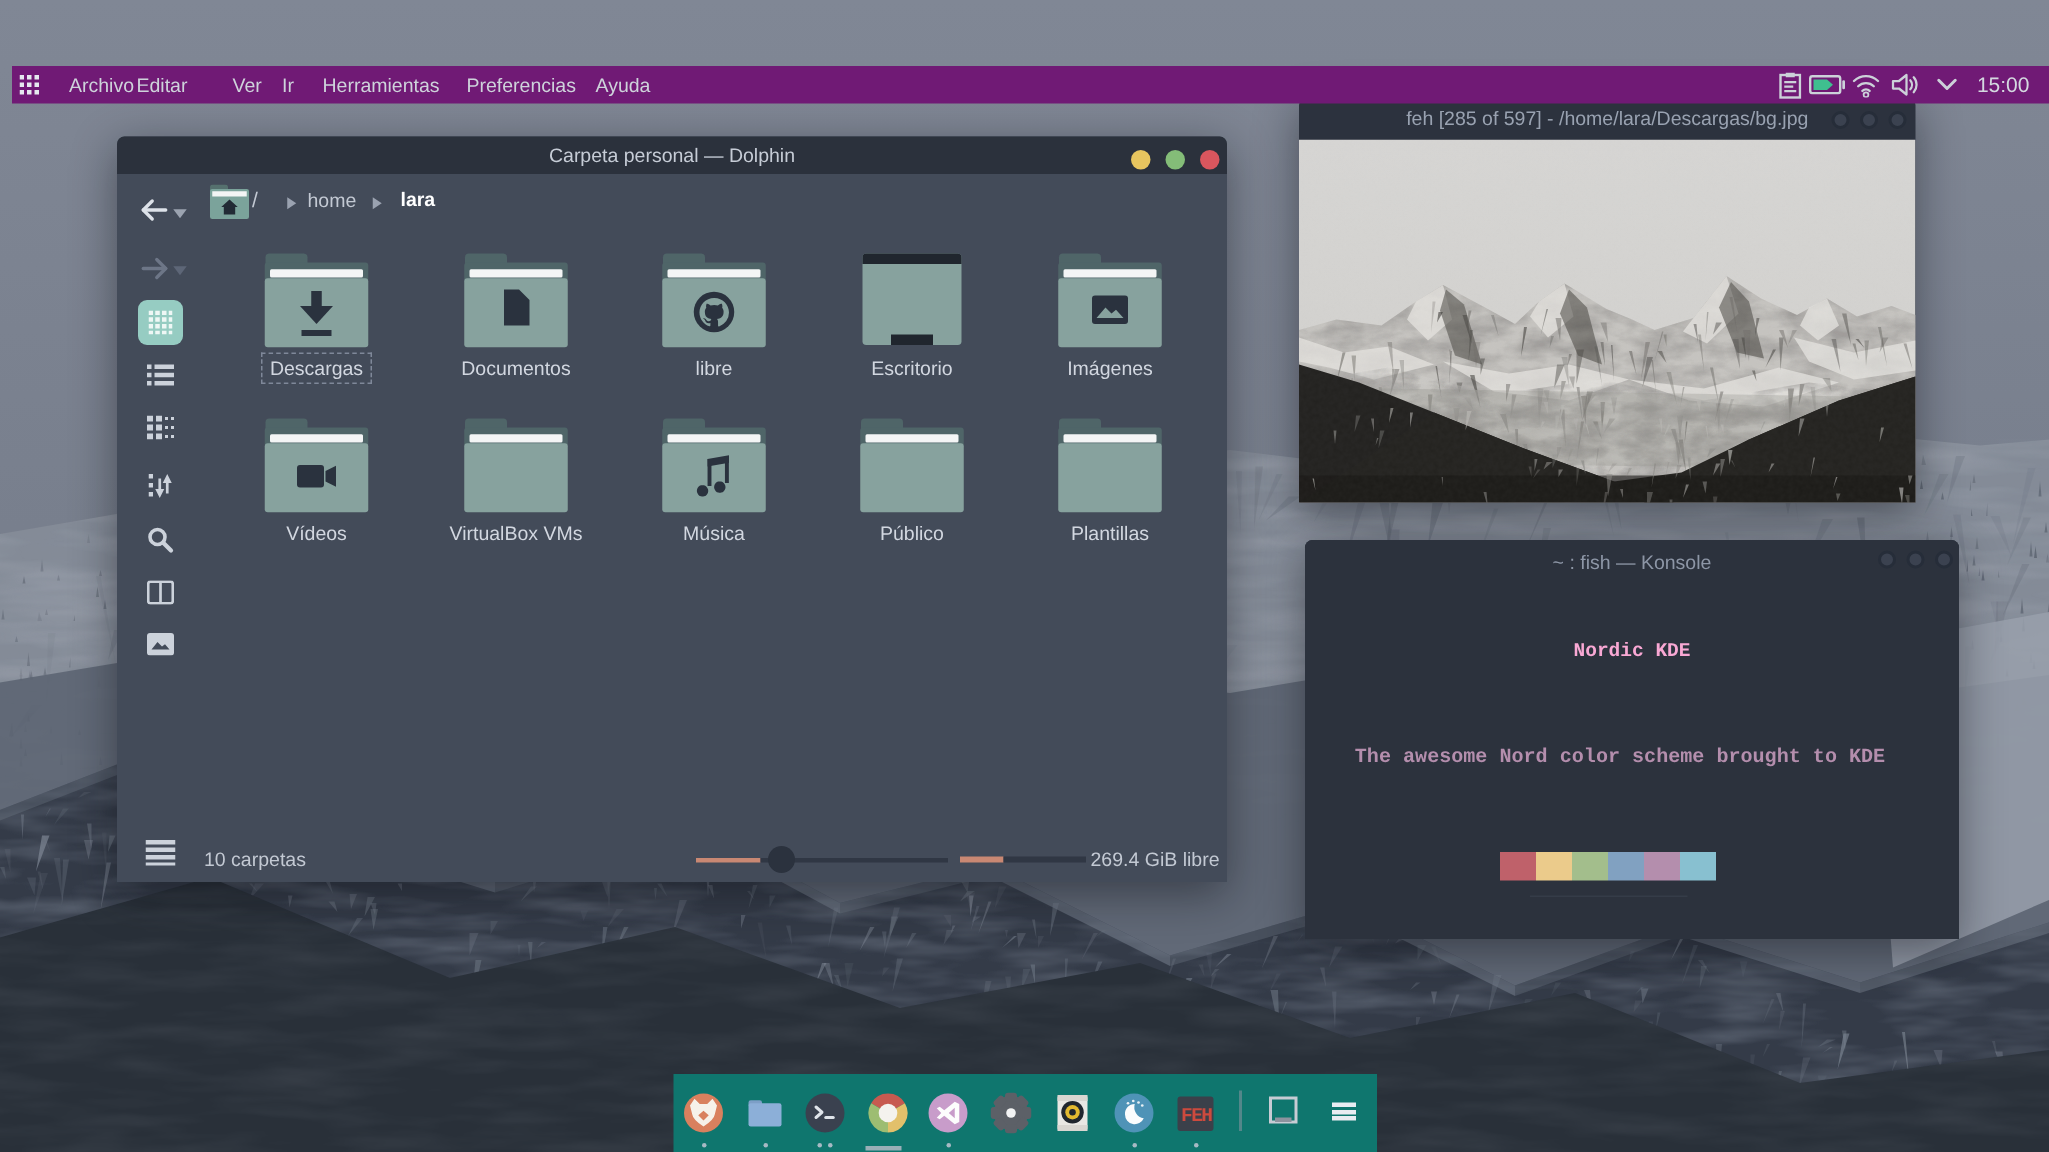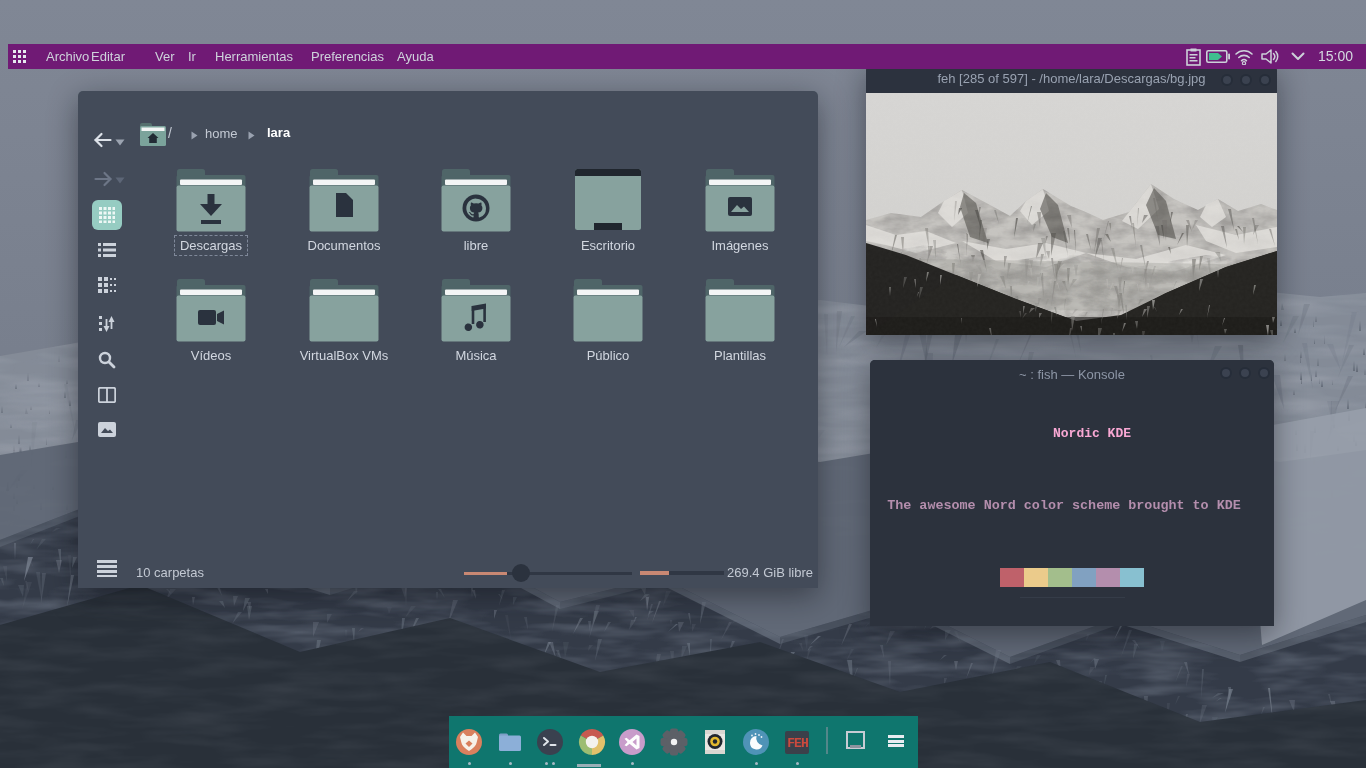--- a/index.html
+++ b/index.html
@@ -4,38 +4,38 @@
 <style>
   * { margin:0; padding:0; box-sizing:border-box; }
   html,body { width:1366px; height:768px; overflow:hidden; background:#7b828f; font-family:"Liberation Sans",sans-serif; }
   .abs { position:absolute; }
   #stage { position:relative; width:1366px; height:768px; }
   
   #menubar { position:absolute; left:8px; top:0; width:1358px; height:25px; background:#701a75; color:#ced3db; font-size:13px; z-index:50;margin-top:44px; }
   #menubar .mi { position:absolute; top:5px; }
   #clock { position:absolute; top:4px; right:13px; font-size:14px; color:#d4d9e0; }
   
-  .win { position:absolute; border-radius:5px 5px 0 0; box-shadow:0 8px 30px rgba(10,14,20,.45);padding-left:20px; }
+  .win { position:absolute; border-radius:5px 5px 0 0; box-shadow:0 8px 30px rgba(10,14,20,.45); }
   .tbar { position:absolute; left:0; top:0; width:100%; color:#a7afbd; font-size:13px; text-align:center; }
   .dots { position:absolute; right:10px; display:flex; gap:9px; }
   .dot { width:13px; height:13px; border-radius:50%; }
   .ring { width:12px; height:12px; border-radius:50%; border:2.2px solid #262d39; background:#3b4250; }
   
   #dolphin { left:78px; top:91px; width:740px; height:497px; background:#434b59; }
   #dolphin .tbar { height:25px; background:#2b313c; border-radius:5px 5px 0 0; line-height:25px; color:#c6ccd6; }
   #crumbs { position:absolute; left:0; top:25px; width:100%; height:40px; color:#c3c9d3; }
   .folder-item { position:absolute; width:120px; text-align:center; color:#d2d7e0; font-size:13px; }
   .folder-item svg { display:block; margin:0 auto; }
   .flabel { margin-top:6px; display:inline-block; padding:0 3px; }
   #statusbar { position:absolute; left:0; bottom:0; width:100%; height:32px; color:#c3c9d3; font-size:13px; }
   
   #feh { left:866px; top:65px; width:411px; height:270px; background:#2c323e; }
   #feh .tbar { height:28px; line-height:28px; color:#99a2b1; }
   
-  #konsole { left:870px; top:360px; width:404px; height:266px; background:#2c323d; }
+  #konsole { left:870px; top:360px; width:436px; height:266px; background:#2c323d; }
   #konsole .tbar { height:30px; line-height:30px; color:#8d96a6; background:#2c323d; border-radius:5px 5px 0 0; }
   .kline { position:absolute; width:100%; text-align:center; font-family:"Liberation Mono",monospace; font-weight:bold; font-size:13px; white-space:nowrap; }
   
   #dock { position:absolute; left:449px; top:716px; width:469px; height:52px; background:#0f766e; z-index:40; }
   .dicon { position:absolute; top:12px; width:28px; height:28px; }
 </style>
 </head>
 <body>
 <div id="stage">
 
@@ -628,20 +628,27 @@
       <path d="M15.8 3.5 A 7.5 7.5 0 0 1 15.8 13.5" fill="none" stroke="#ccd1d9" stroke-width="1.5" stroke-linecap="round"></path>
     </svg>
 
     <svg class="abs" style="left:1283px;top:8px" width="14" height="9" viewBox="0 0 14 9">
       <path d="M1.5 1.5 L7 7 L12.5 1.5" fill="none" stroke="#ccd1d9" stroke-width="2" stroke-linecap="round" stroke-linejoin="round"></path>
     </svg>
     <span id="clock">15:00</span>
   </div>
 
   <div id="dolphin" class="win">
+    <div class="tbar">Carpeta personal — Dolphin
+      <div class="dots" style="top:9px;right:5px;gap:10px">
+        <div class="dot" style="background:#e7c55f"></div>
+        <div class="dot" style="background:#84bd78"></div>
+        <div class="dot" style="background:#d9565e"></div>
+      </div>
+    </div>
     <div id="crumbs">
 
       <svg class="abs" style="left:15px;top:15px" width="20" height="18" viewBox="0 0 20 18">
         <g stroke="#dde2e9" stroke-width="2.2" fill="none" stroke-linecap="round" stroke-linejoin="round">
           <path d="M2.5 9 H17.5"></path>
             <path d="M8.5 3 L2.5 9 L8.5 15"></path>
         </g>
       </svg>
       <svg class="abs" style="left:37px;top:23px" width="10" height="7">
           <polygon points="0.5,0.5 9.5,0.5 5,6.5" fill="#9ba3b0"></polygon>

